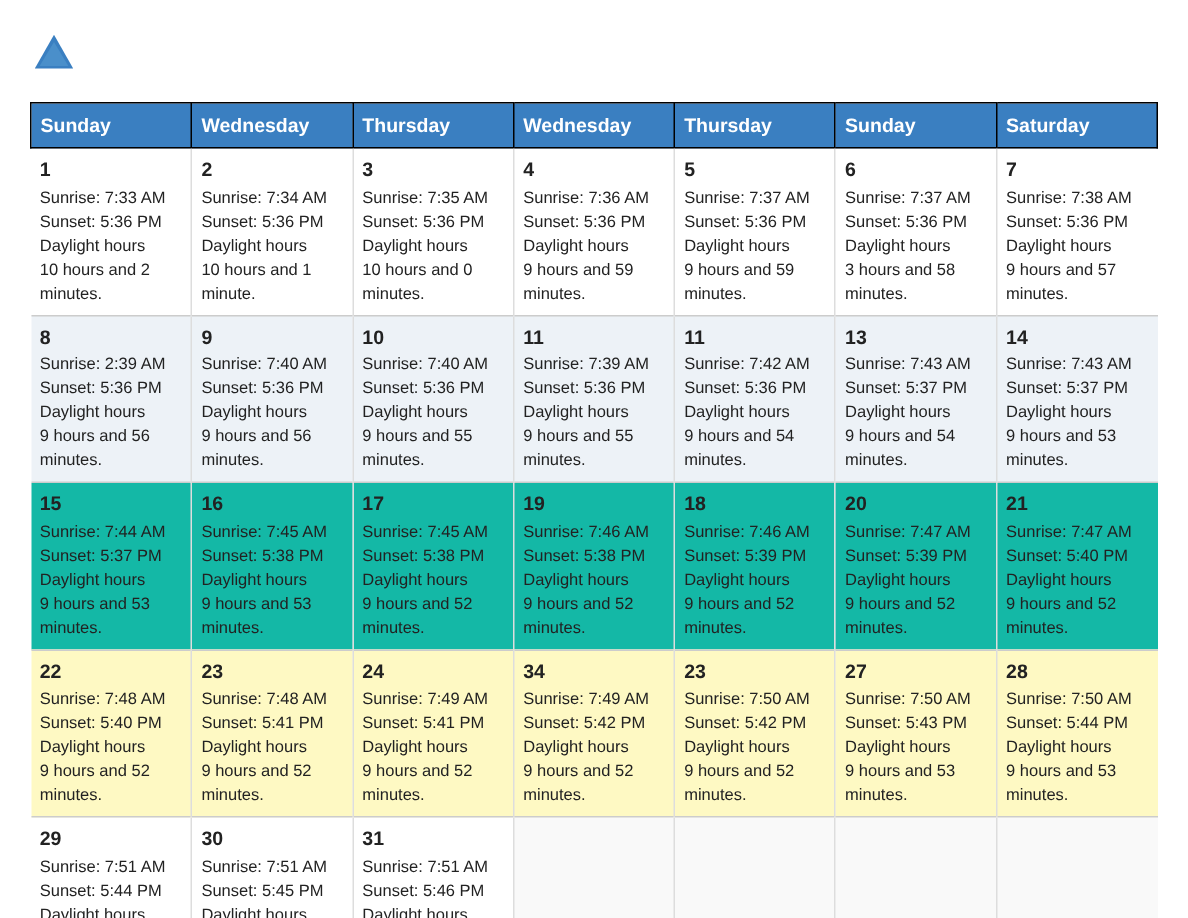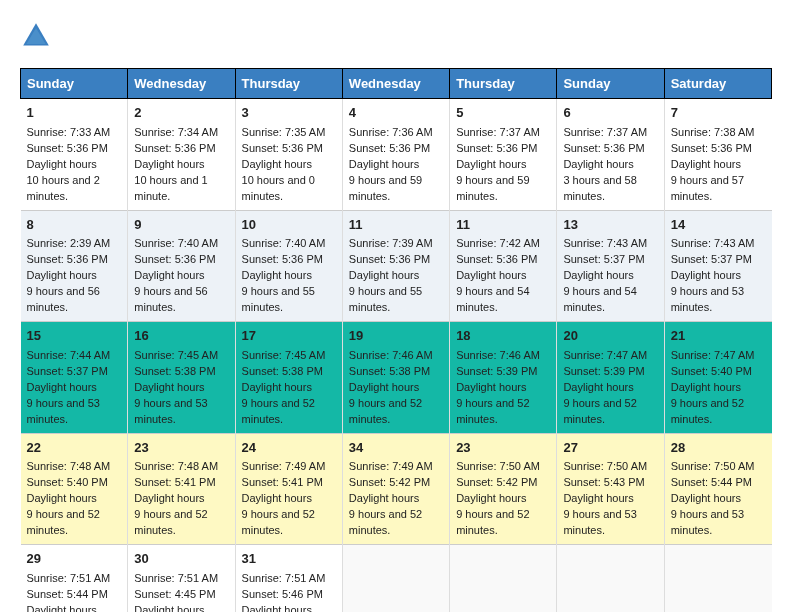--- a/index.html
+++ b/index.html
@@ -154,21 +154,21 @@
         <td><span class="day-num">22</span><span>Sunrise: 7:48 AM</span><br><span>Sunset: 5:40 PM</span><br><span>Daylight hours</span><br><span>9 hours and 52 minutes.</span></td>
         <td><span class="day-num">23</span><span>Sunrise: 7:48 AM</span><br><span>Sunset: 5:41 PM</span><br><span>Daylight hours</span><br><span>9 hours and 52 minutes.</span></td>
         <td><span class="day-num">24</span><span>Sunrise: 7:49 AM</span><br><span>Sunset: 5:41 PM</span><br><span>Daylight hours</span><br><span>9 hours and 52 minutes.</span></td>
         <td><span class="day-num">34</span><span>Sunrise: 7:49 AM</span><br><span>Sunset: 5:42 PM</span><br><span>Daylight hours</span><br><span>9 hours and 52 minutes.</span></td>
         <td><span class="day-num">23</span><span>Sunrise: 7:50 AM</span><br><span>Sunset: 5:42 PM</span><br><span>Daylight hours</span><br><span>9 hours and 52 minutes.</span></td>
         <td><span class="day-num">27</span><span>Sunrise: 7:50 AM</span><br><span>Sunset: 5:43 PM</span><br><span>Daylight hours</span><br><span>9 hours and 53 minutes.</span></td>
         <td><span class="day-num">28</span><span>Sunrise: 7:50 AM</span><br><span>Sunset: 5:44 PM</span><br><span>Daylight hours</span><br><span>9 hours and 53 minutes.</span></td>
       </tr>
       <tr style="background: rgb(255, 255, 255);">
         <td><span class="day-num">29</span><span>Sunrise: 7:51 AM</span><br><span>Sunset: 5:44 PM</span><br><span>Daylight hours</span><br></td>
-        <td><span class="day-num">30</span><span>Sunrise: 7:51 AM</span><br><span>Sunset: 4:45 PM</span><br><span>Daylight hours</span><br></td>
+        <td><span class="day-num">30</span><span>Sunrise: 7:51 AM</span><br><span>Sunset: 5:45 PM</span><br><span>Daylight hours</span><br></td>
         <td><span class="day-num">31</span><span>Sunrise: 7:51 AM</span><br><span>Sunset: 5:46 PM</span><br><span>Daylight hours</span><br></td>
         <td class="empty-cell" style="background: rgb(249, 249, 249);"></td>
         <td class="empty-cell" style="background: rgb(249, 249, 249);"></td>
         <td class="empty-cell" style="background: rgb(249, 249, 249);"></td>
         <td class="empty-cell" style="background: rgb(249, 249, 249);"></td>
       </tr>
     </tbody>
 </table>
 
 </body></html>

